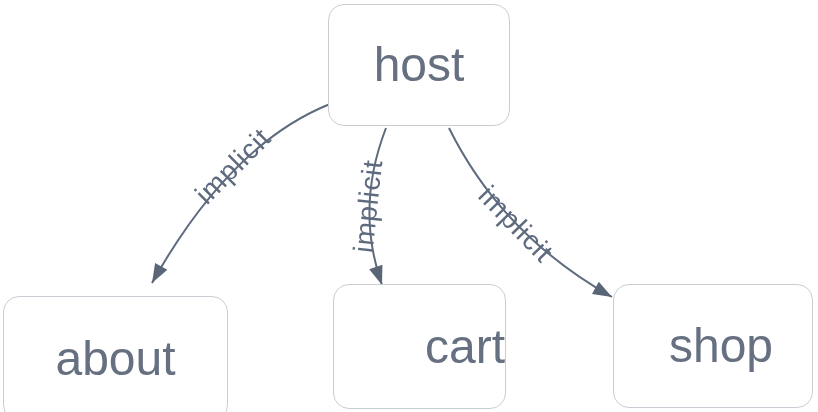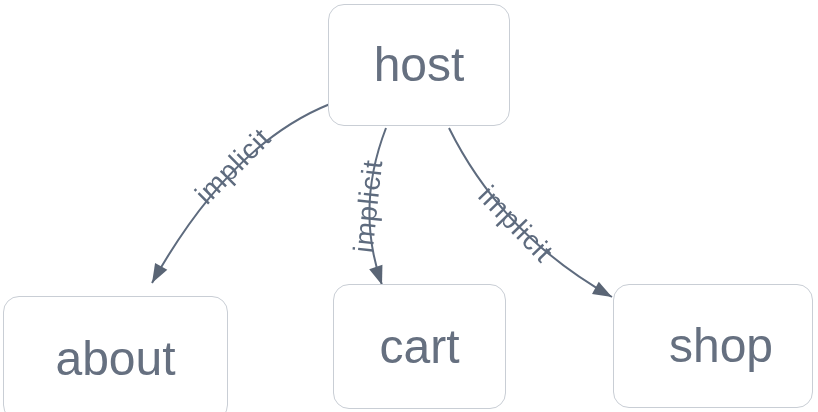--- a/index.html
+++ b/index.html
@@ -46,21 +46,21 @@
     display: flex;
     align-items: center;
     justify-content: center;
     color: #667080;
     font-size: 48px;
     line-height: 1;
     cursor: pointer;
   }
   .node-host  { left: 328px; top:   4px; width: 182px; height: 122px; }
   .node-about { left:   3px; top: 296px; width: 225px; height: 125px; }
-  .node-cart  { left: 333px; top: 284px; width: 173px; height: 125px; }
+  .node-cart  { left: 333px; top: 284px; width: 173px; height: 125px; justify-content: flex-end; }
   .node-shop  { left: 613px; top: 284px; width: 200px; height: 124px; padding-left: 16px; }
 </style>
 </head>
 <body>
 
 <div class="canvas">
 
   <svg class="edges" width="818" height="412" viewBox="0 0 818 412">
 
     <path class="edge" d="M330,104 Q230,144 152,283"></path>

